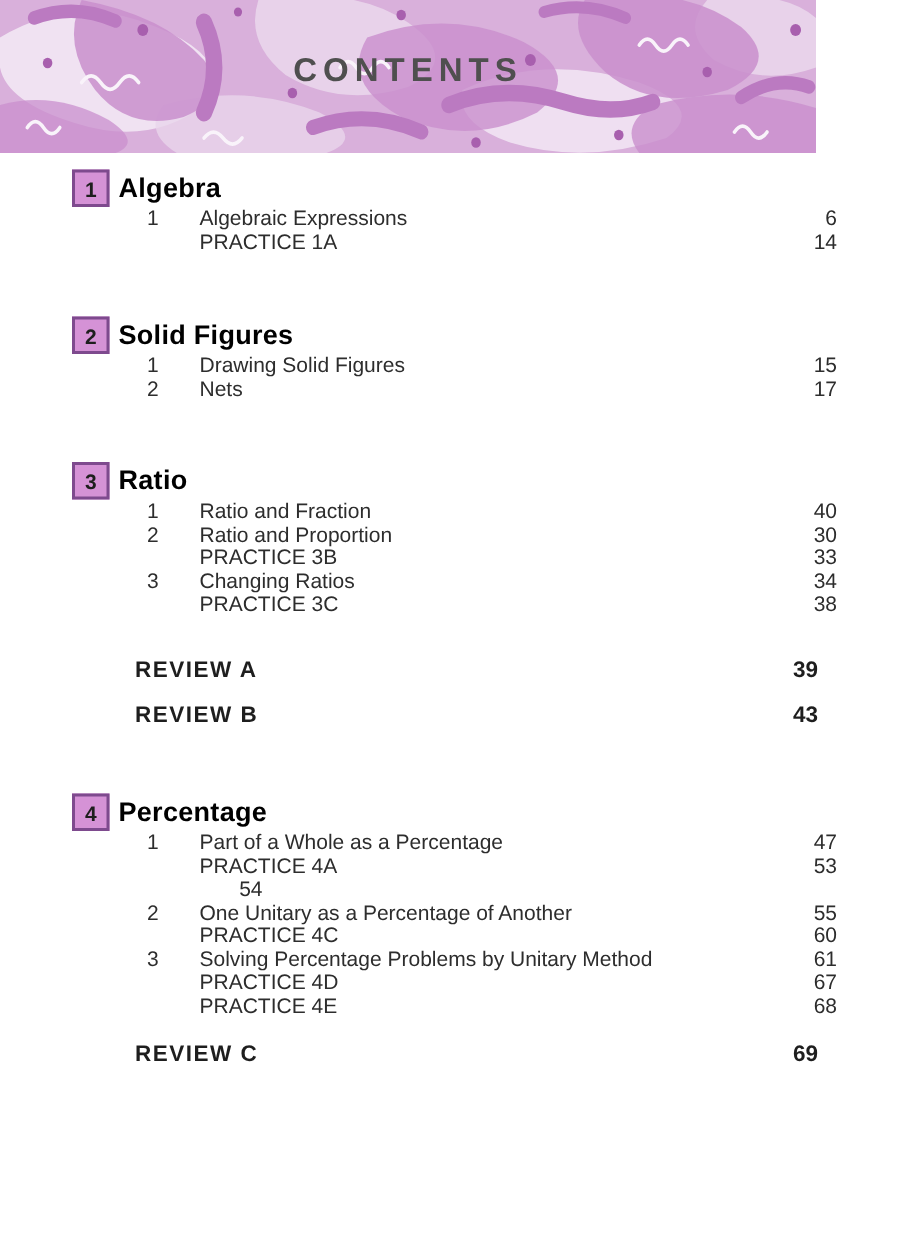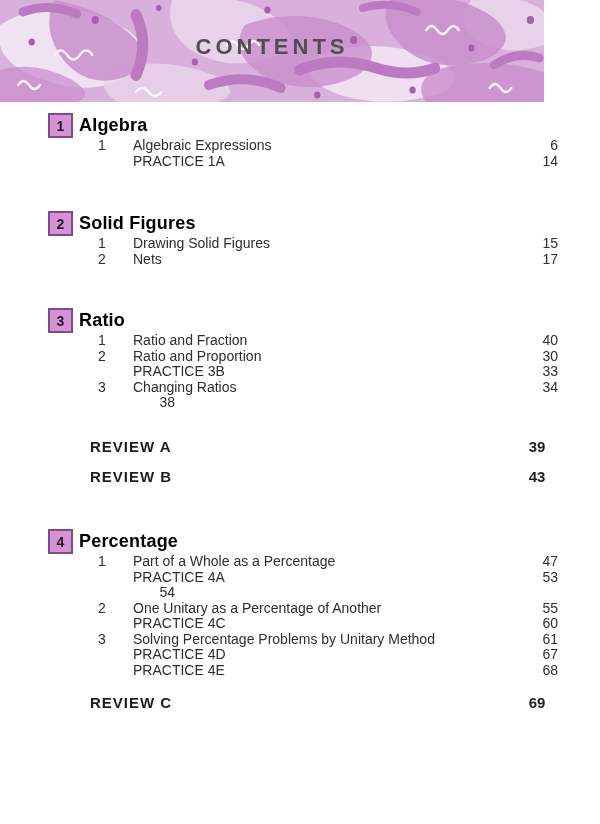--- a/index.html
+++ b/index.html
@@ -191,20 +191,21 @@
         <span class="item-title">PRACTICE 3B</span>
         <span class="item-page">33</span>
       </div>
       <div class="toc-row">
         <span class="item-num">3</span>
         <span class="item-title">Changing Ratios</span>
         <span class="item-page">34</span>
       </div>
       <div class="toc-row">
         <span class="item-num"></span>
+        <span class="item-title">PRACTICE 3C</span>
         <span class="item-page">38</span>
       </div>
     </div>
   </section>
 
   <div class="review-row review-a">
     <span class="review-title">REVIEW A</span>
     <span class="review-page">39</span>
   </div>
   <div class="review-row review-b">

